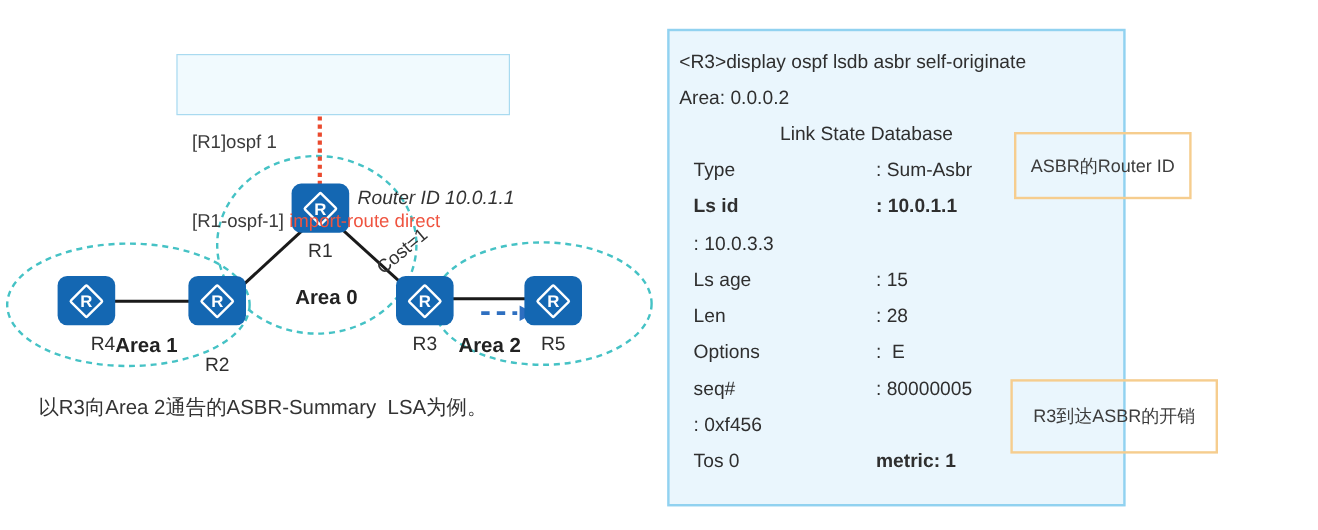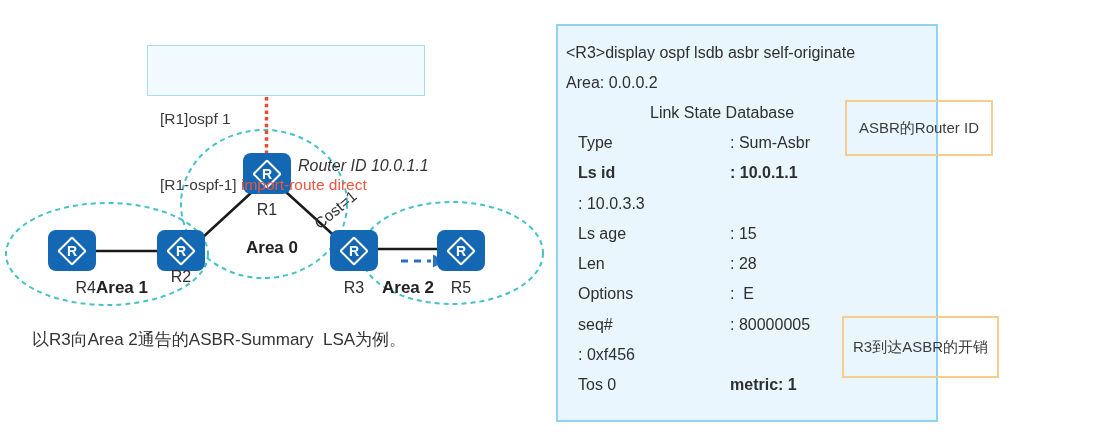--- a/index.html
+++ b/index.html
@@ -38,22 +38,22 @@
   .ctitle { height:30px; line-height:30px; margin-left:84px; white-space:pre; }
   .crow { display:flex; height:30.3px; line-height:30.3px; margin-left:12px; }
   .clabel { width:152px; white-space:pre; }
   .cvalue { white-space:pre; }
   .bold { font-weight:bold; }
 
   
   .note { position:absolute; border:2px solid #f6cd8e; background:transparent; z-index:4;
     display:flex; align-items:center; justify-content:center;
     font-size:15px; color:#3c3c3c; white-space:pre; }
-  .note-1 { left:845px; top:100px; width:148px; height:56px; }
-  .note-2 { left:842px; top:316px; width:157px; height:62px; }
+  .note-1 { left:845px; top:110px; width:148px; height:56px; }
+  .note-2 { left:842px; top:316px; width:173px; height:62px; }
 </style>
 </head>
 <body>
 
 <div id="canvas">
 
   <svg id="underlay" viewBox="0 0 1098 442">
 
     <ellipse cx="107" cy="254" rx="101" ry="51" fill="none" stroke="#45c2c5" stroke-width="2" stroke-dasharray="5 4"></ellipse>
     <ellipse cx="264" cy="204" rx="83" ry="74" fill="none" stroke="#45c2c5" stroke-width="2" stroke-dasharray="5 4"></ellipse>
@@ -94,21 +94,21 @@
   <div class="router" style="left:48px; top:230px;">
     <span class="diamond"></span>
     <span class="rletter">R</span>
   </div>
   <div class="router" style="left:437px; top:230px;">
     <span class="diamond"></span>
     <span class="rletter">R</span>
   </div>
 
   <div class="nodelabel" style="left:243px; top:201px;">R1</div>
-  <div class="nodelabel" style="left:157px; top:268px;">R2</div>
+  <div class="nodelabel" style="left:157px; top:296px;">R2</div>
   <div class="nodelabel" style="left:330px; top:279px;">R3</div>
   <div class="nodelabel" style="left:48px;  top:279px;text-align:right;">R4</div>
   <div class="nodelabel" style="left:437px; top:279px;">R5</div>
 
   <div class="arealabel" style="left:96px;  top:278px;">Area 1</div>
   <div class="arealabel" style="left:246px; top:238px;">Area 0</div>
   <div class="arealabel" style="left:382px; top:278px;">Area 2</div>
 
   <div class="floatlabel" style="left:298px; top:157px;font-style:italic;">Router ID 10.0.1.1</div>
   <div class="cost-label">Cost=1</div>

